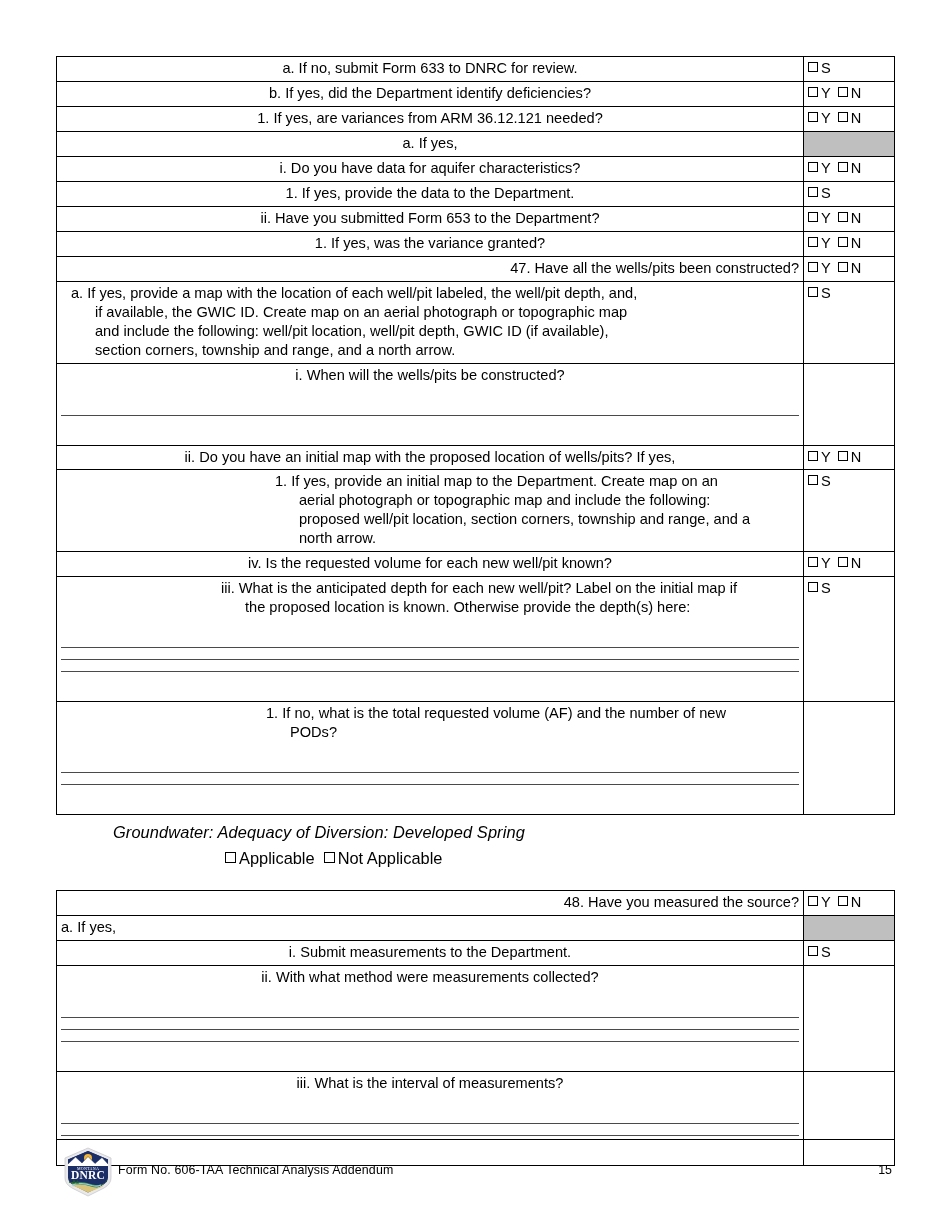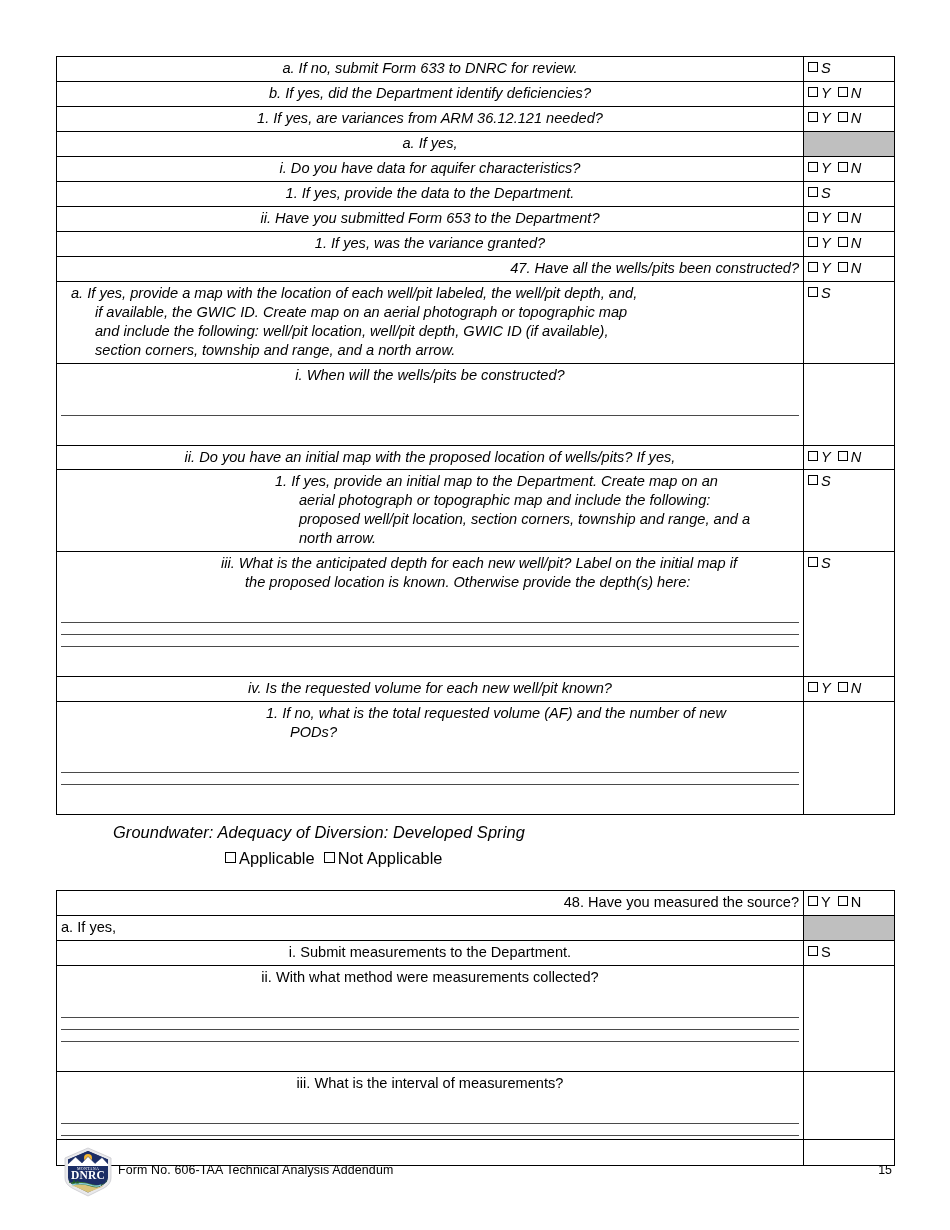--- a/index.html
+++ b/index.html
@@ -121,21 +121,21 @@
     right: 2px;
     top: 18px;
     font-size: 12.4px;
   }
 </style>
 </head>
 <body>
 
 <div class="page">
 
-  <table class="form" style="top:56px;font-style:italic;">
+  <table class="form" style="top:56px;">
     <tbody>
 
       <tr>
         <td class="q ctr">a. If no, submit Form 633 to DNRC for review.</td>
         <td class="a">
           <span class="cbox"></span><span>S</span>
         </td>
       </tr>
 
       <tr>
@@ -234,20 +234,27 @@
             <p>proposed well/pit location, section corners, township and range, and a</p>
             <p>north arrow.</p>
           </span>
         </td>
         <td class="a">
           <span class="cbox"></span><span>S</span>
         </td>
       </tr>
 
       <tr>
+        <td class="q ctr">iv. Is the requested volume for each new well/pit known?</td>
+        <td class="a yn">
+          <span class="cbox"></span><span>Y</span><span class="sep"></span><span class="cbox"></span><span>N</span>
+        </td>
+      </tr>
+
+      <tr>
         <td class="q">
           <span class="blk wrapC">
             <p class="first">iii. What is the anticipated depth for each new well/pit? Label on the initial map if</p>
             <p>the proposed location is known. Otherwise provide the depth(s) here:</p>
           </span>
           <span class="sp"></span>
           <span class="ln-wrap">
             <span class="blankline"></span>
             <span class="sp"></span>
             <span class="blankline"></span>
@@ -255,27 +262,20 @@
             <span class="blankline"></span>
           </span>
           <span class="sp-sm"></span>
         </td>
         <td class="a">
           <span class="cbox"></span><span>S</span>
         </td>
       </tr>
 
       <tr>
-        <td class="q ctr">iv. Is the requested volume for each new well/pit known?</td>
-        <td class="a yn">
-          <span class="cbox"></span><span>Y</span><span class="sep"></span><span class="cbox"></span><span>N</span>
-        </td>
-      </tr>
-
-      <tr>
         <td class="q">
           <span class="blk wrapD">
             <p class="first">1. If no, what is the total requested volume (AF) and the number of new</p>
             <p>PODs?</p>
           </span>
           <span class="sp"></span>
           <span class="ln-wrap">
             <span class="blankline"></span>
             <span class="sp"></span>
             <span class="blankline"></span>

